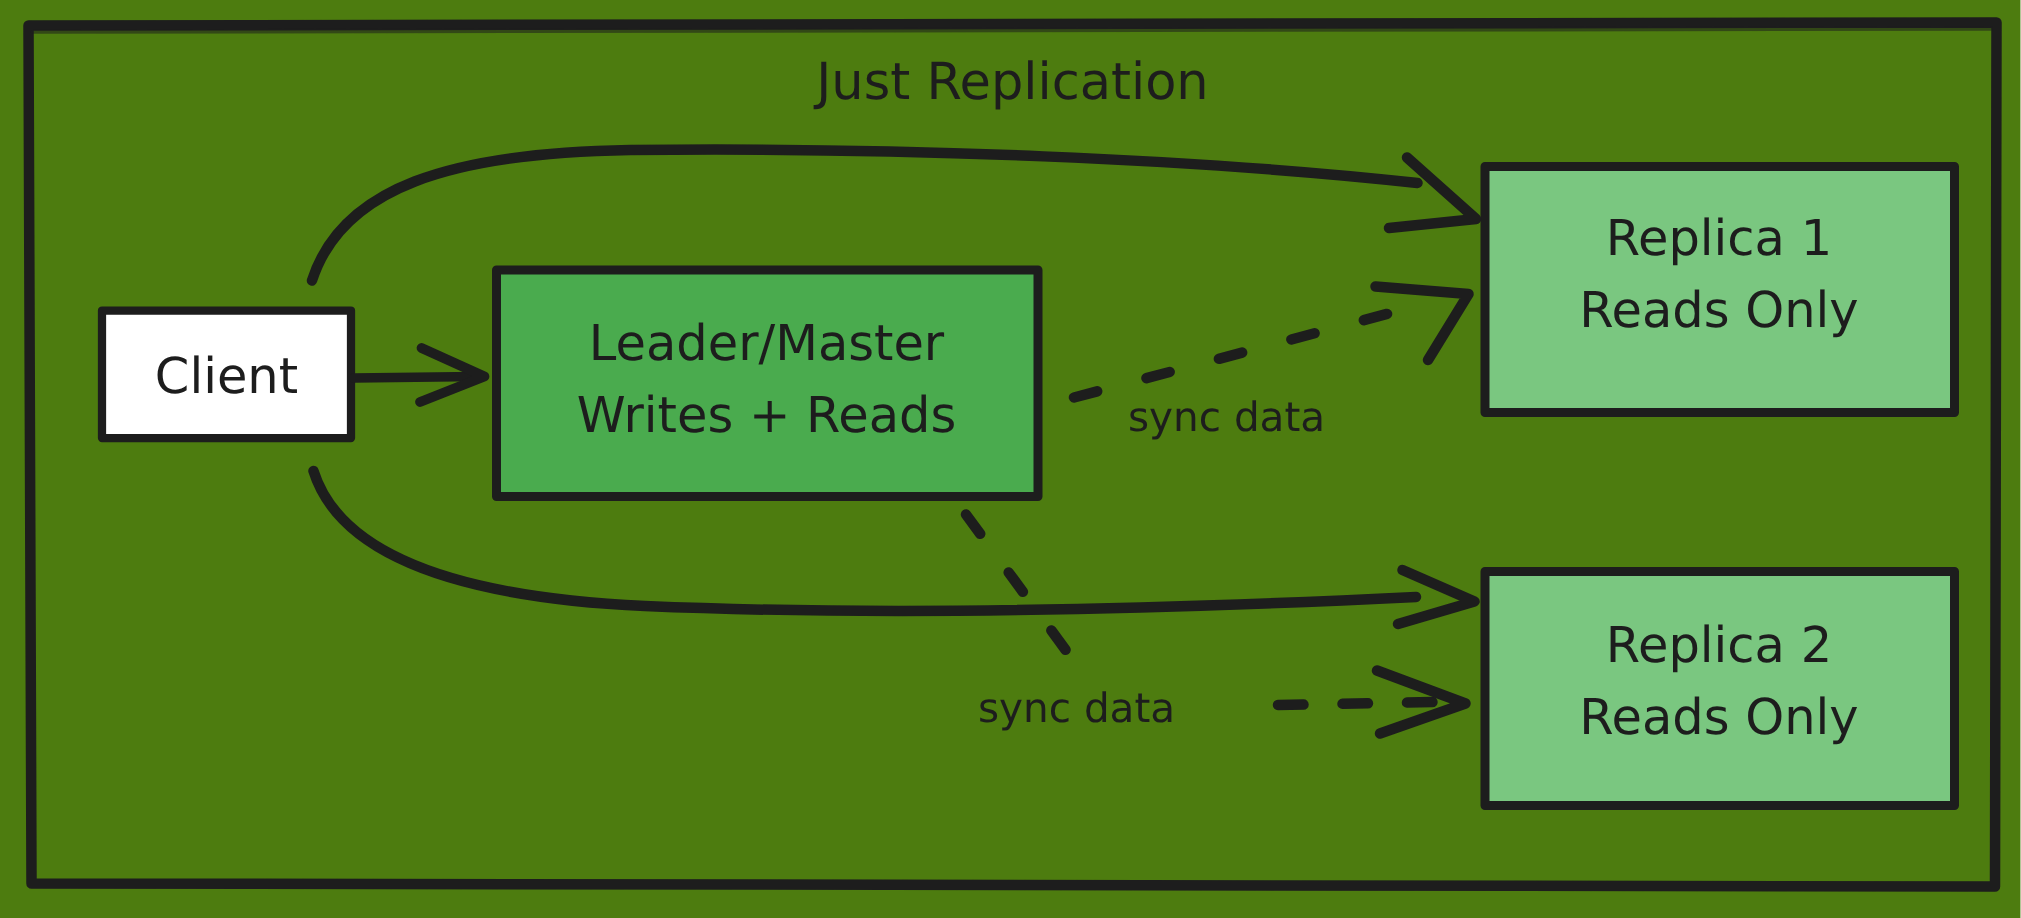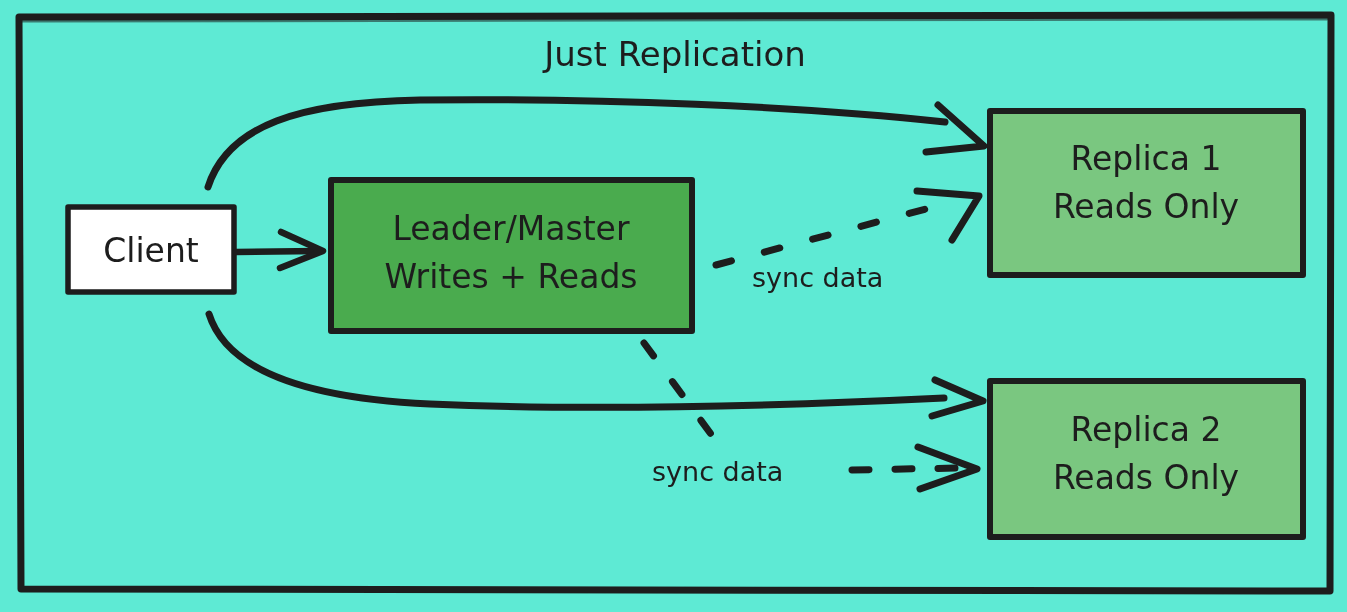--- a/index.html
+++ b/index.html
@@ -7,21 +7,21 @@
     padding: 0;
     background: #ffffff;
   }
   body {
     font-family: "DejaVu Sans", sans-serif;
   }
   #canvas {
     position: relative;
     width: 1347px;
     height: 612px;
-    background: #5eead4;
+    background: #4d7c0f;
     overflow: hidden;
   }
   #diagram-svg {
     position: absolute;
     left: 0;
     top: 0;
     width: 1347px;
     height: 612px;
   }
   .hand-text {

